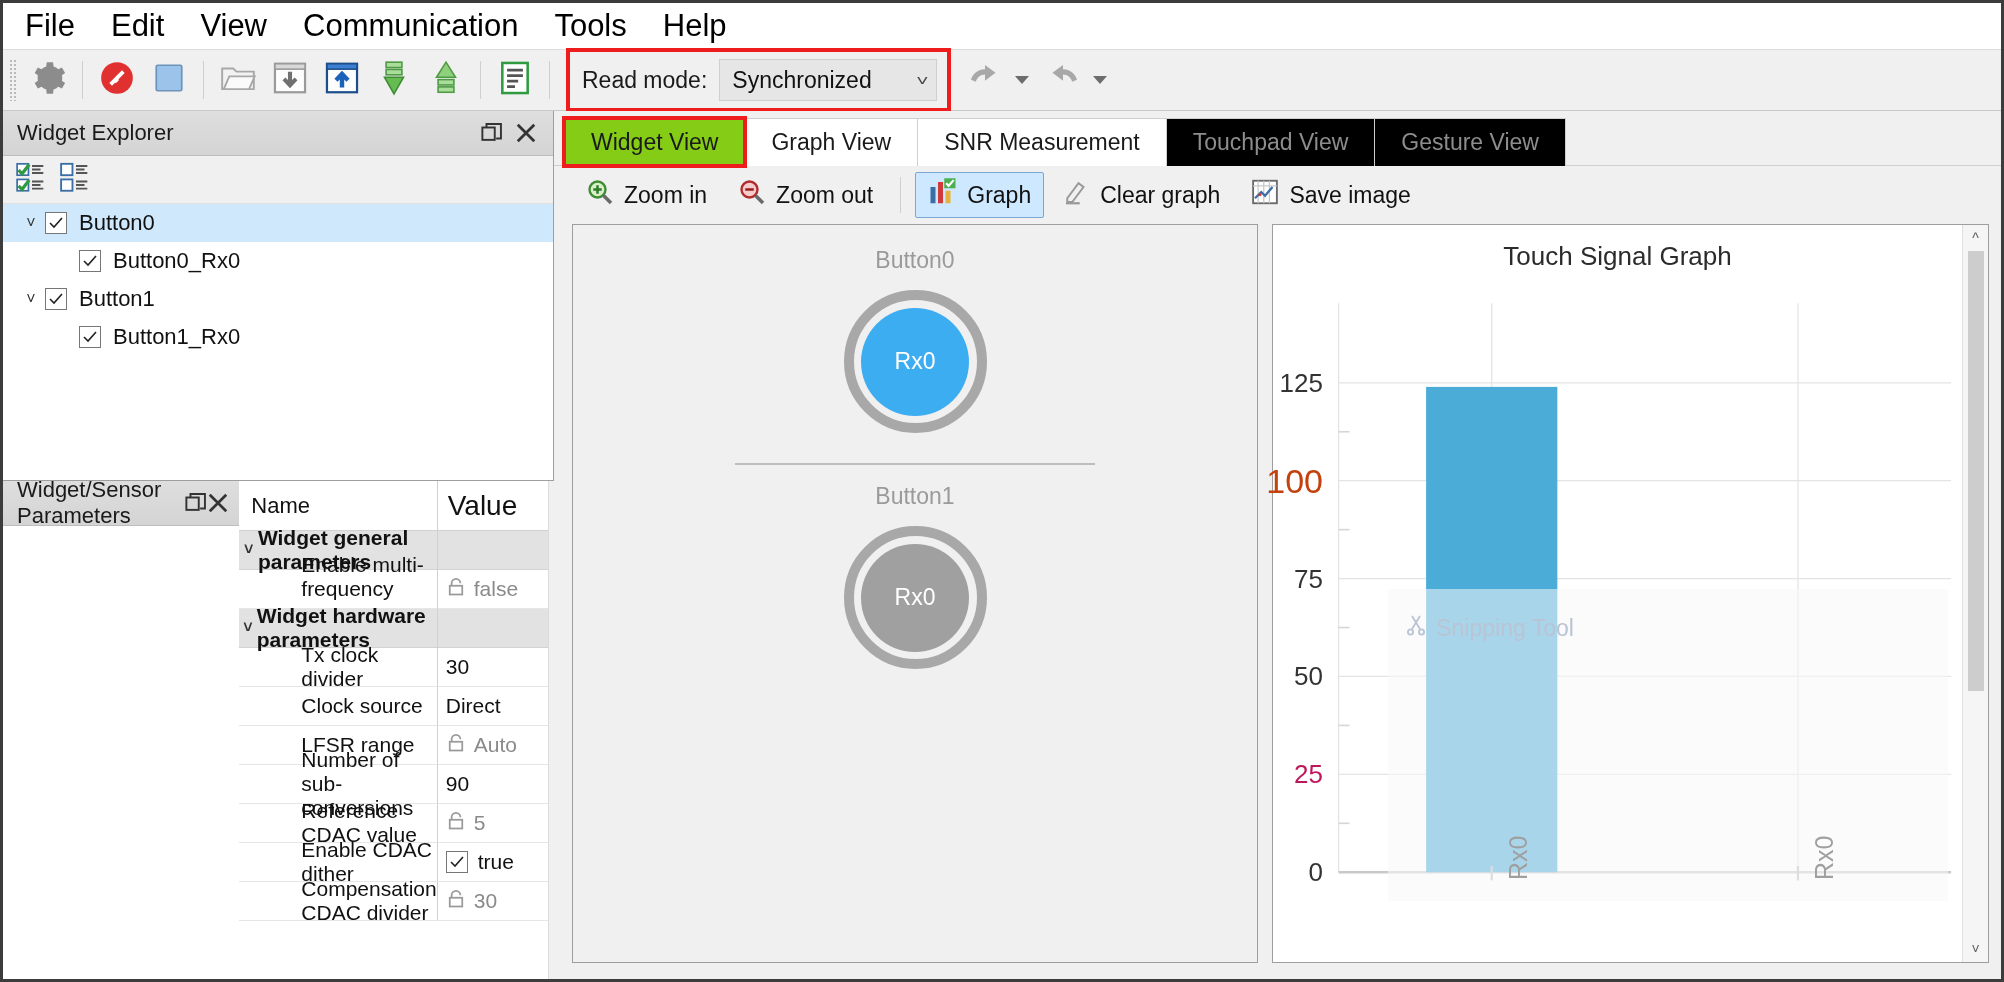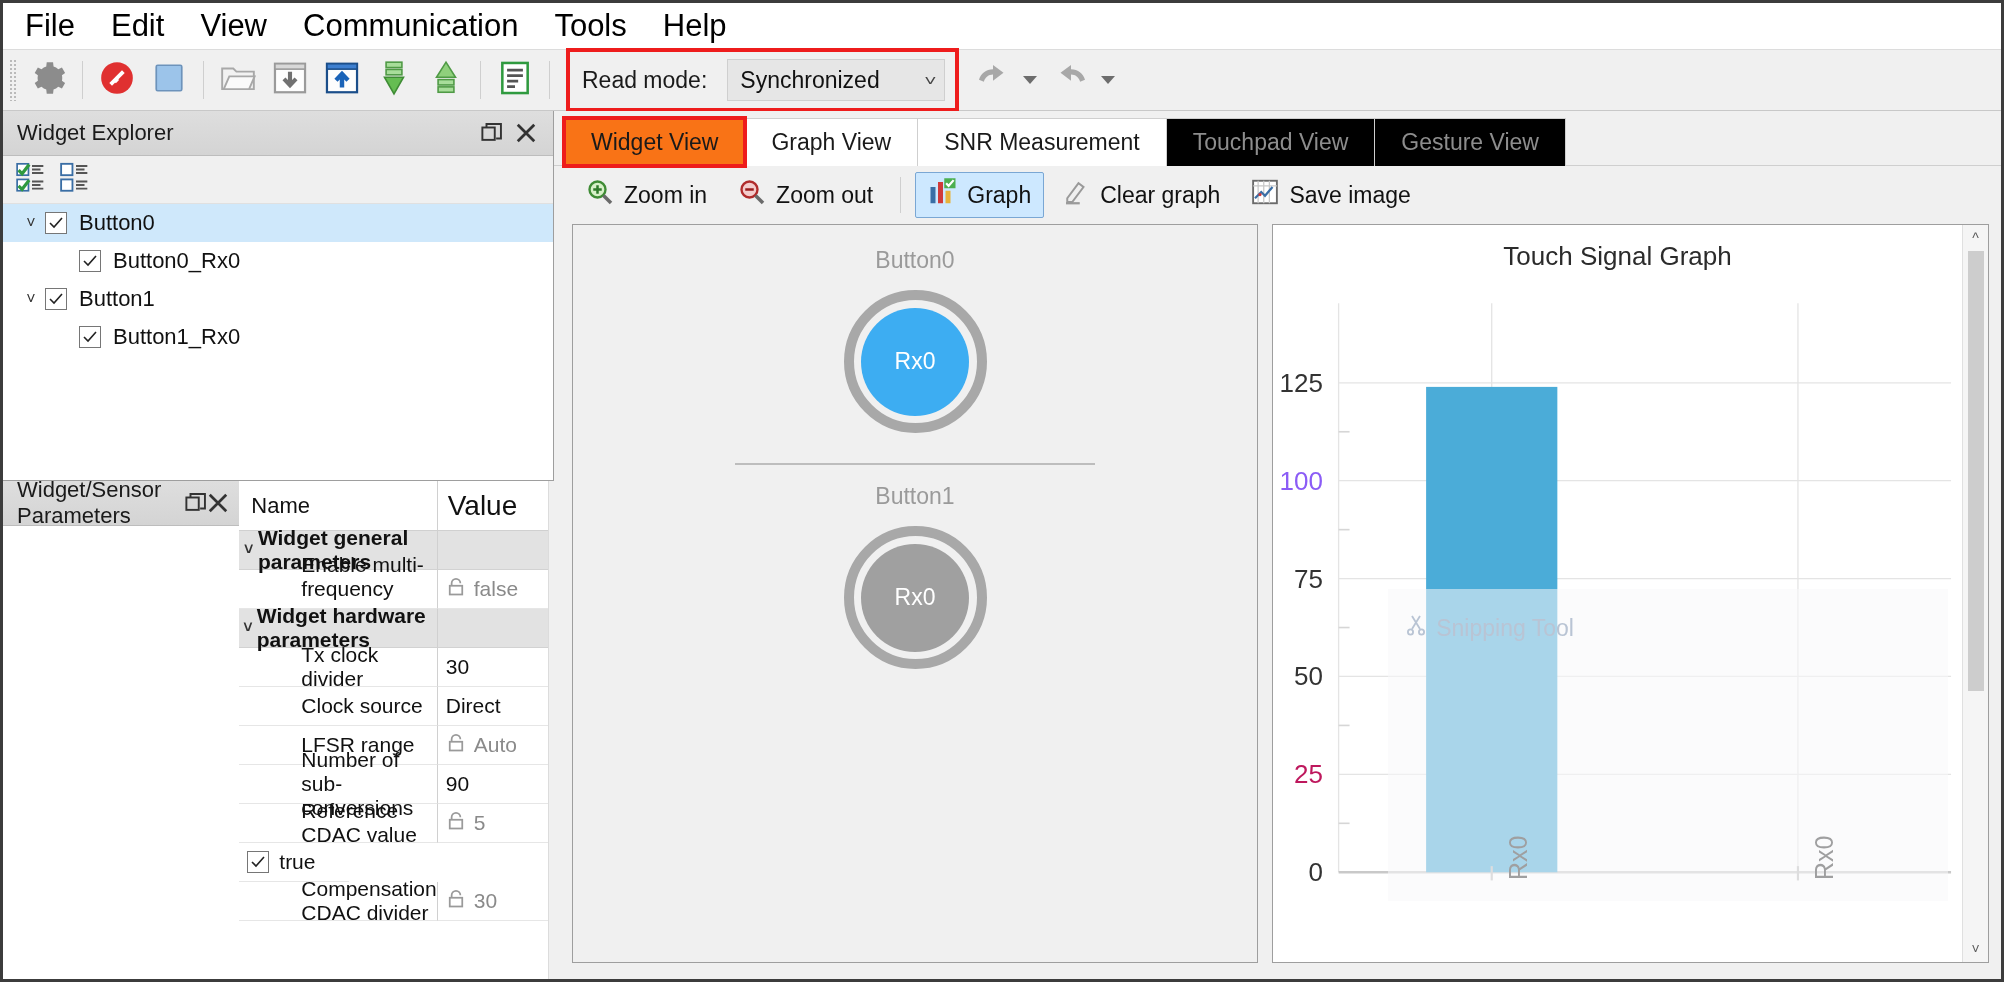--- a/index.html
+++ b/index.html
@@ -40,21 +40,21 @@
   }
   .grip { width:9px; height:42px; margin-right:4px;
     background-image: radial-gradient(#b0b0b0 1px, transparent 1px);
     background-size: 4px 4px; opacity:.85; }
   .tbtn {
     width:52px; height:52px; display:flex; align-items:center; justify-content:center;
     border:1px solid transparent; border-radius:2px; position:relative;
   }
   .tsep { width:1px; height:38px; background:#cfcfcf; margin:0 8px; }
   .readmode-wrap {
-    display:flex; align-items:center; gap:20px;
+    display:flex; align-items:center; gap:12px;
     border:4px solid #ee1c1c;
     padding:4px 10px 4px 12px; margin-left:8px;
     height:64px;
   }
   .readmode-label { font-size:23px; color:#1a1a1a; white-space:nowrap; }
   .combo {
     width:218px; height:42px; background:#e6e6e6;
     border:1px solid #cfcfcf;
     display:flex; align-items:center; justify-content:space-between;
     padding:0 10px 0 12px; font-size:23px; color:#111;
@@ -118,21 +118,21 @@
   .hsarrow { width:34px; height:34px; display:flex; align-items:center; justify-content:center; color:#5a5a5a; font-size:17px;}
   .hsthumb { height:22px; background:#cdcdcd; border-radius:1px; }
 
   
   .right { flex:1; display:flex; flex-direction:column; min-width:0; background:#f0f0f0; }
   .tabbar { height:55px; flex:0 0 55px; display:flex; align-items:flex-end; background:#f0f0f0; padding-left:10px; position:relative; }
   .tabbar::after { content:""; position:absolute; left:0; right:0; bottom:0; height:1px; background:#cfcfcf; }
   .tab { height:48px; display:flex; align-items:center; padding:0 26px; font-size:23px; color:#1a1a1a;
          background:#ffffff; border:1px solid #cfcfcf; border-bottom:none; margin-right:-1px; position:relative; z-index:2;}
   .tab.dim { color:#8d8d8d; background:#000000; }
-  .tab.sel-outline { outline:4px solid #ee1c1c; outline-offset:-2px; z-index:5; background:#f97316;}
+  .tab.sel-outline { outline:4px solid #ee1c1c; outline-offset:-2px; z-index:5; background:#84cc16;}
   .gtoolbar { height:58px; flex:0 0 58px; display:flex; align-items:center; gap:4px; padding-left:18px; background:#f0f0f0; }
   .gbtn { display:flex; align-items:center; gap:9px; height:46px; padding:0 12px; font-size:23px; color:#111; border:1px solid transparent; border-radius:2px;}
   .gbtn.on { background:#cde8ff; border-color:#7aa7d4; }
   .gsep { width:1px; height:36px; background:#cfcfcf; margin:0 10px;}
 
   .panes { flex:1; display:flex; gap:0; padding:0 12px 16px 18px; min-height:0; }
   .widgetpane { width:686px; flex:0 0 686px; background:#f0f0f0; border:1px solid #9e9e9e; display:flex; flex-direction:column; align-items:center; padding-top:22px; }
   .wlabel { font-size:23px; color:#9a9a9a; margin-bottom:16px;}
   .ring { width:143px; height:143px; border-radius:50%; border:10px solid #a8a8a8; background:#f0f0f0;
           display:flex; align-items:center; justify-content:center; }
@@ -482,20 +482,24 @@
                   <svg width="20" height="20" viewBox="0 0 16 16">
                       <path d="M4.5 7V5a3.5 3.5 0 0 1 7 0" fill="none" stroke="#9a9a9a" stroke-width="1.4"></path>
                       <rect x="3" y="7" width="10" height="7" fill="#fff" stroke="#9a9a9a" stroke-width="1.4"></rect>
                     </svg>
                 </span>
                 <span class="lockv">5</span>
               </div>
             </div>
 
             <div class="prow">
+              <div class="n">
+                <span class="indent"></span>
+                <span>Enable CDAC dither</span>
+              </div>
               <div class="v">
                 <span class="cb" style="margin-right:2px">
                   <svg width="16" height="16" viewBox="0 0 16 16">
                       <path d="M2 8l4 4 8-9" stroke="#222" stroke-width="1.6" fill="none"></path>
                     </svg>
                 </span>
                 <span>true</span>
               </div>
             </div>
 
@@ -663,21 +667,21 @@
                 </g>
 
                 <rect x="140" y="96" width="120" height="476" fill="#4bacd8"></rect>
 
                 <line x1="200" y1="566" x2="200" y2="580" stroke="#bdbdbd" stroke-width="2"></line>
                 <line x1="480" y1="566" x2="480" y2="580" stroke="#bdbdbd" stroke-width="2"></line>
               </svg>
 
               <div style="position:absolute;left:0;top:0;width:100%;height:100%;pointer-events:none">
                 <span style="position:absolute;right:calc(100% - 58px);top:calc(92/660*100%);transform:translateY(-50%);font-size:26px;color:#333;padding-right:8px">125</span>
-                <span style="position:absolute;right:calc(100% - 58px);top:calc(188/660*100%);transform:translateY(-50%);font-size:26px;color:#8b5cf6;padding-right:8px">100</span>
+                <span style="position:absolute;right:calc(100% - 58px);top:calc(188/660*100%);transform:translateY(-50%);font-size:34px;color:#c2410c;padding-right:8px">100</span>
                 <span style="position:absolute;right:calc(100% - 58px);top:calc(284/660*100%);transform:translateY(-50%);font-size:26px;color:#333;padding-right:8px">75</span>
                 <span style="position:absolute;right:calc(100% - 58px);top:calc(380/660*100%);transform:translateY(-50%);font-size:26px;color:#333;padding-right:8px">50</span>
                 <span style="position:absolute;right:calc(100% - 58px);top:calc(476/660*100%);transform:translateY(-50%);font-size:26px;color:#be185d;padding-right:8px">25</span>
                 <span style="position:absolute;right:calc(100% - 58px);top:calc(572/660*100%);transform:translateY(-50%);font-size:26px;color:#333;padding-right:8px">0</span>
 
                 <span style="position:absolute;left:calc(200/630*100%);top:calc(580/660*100%);transform:rotate(-90deg);transform-origin:left top;font-size:25px;color:#333;white-space:nowrap;margin-left:12px">Rx0</span>
                 <span style="position:absolute;left:calc(480/630*100%);top:calc(580/660*100%);transform:rotate(-90deg);transform-origin:left top;font-size:25px;color:#333;white-space:nowrap;margin-left:12px">Rx0</span>
               </div>
 
               <div class="snipbox" style="left:calc(105/630*100%);top:calc(294/660*100%);right:2%;bottom:calc(60/660*100%);"></div>

